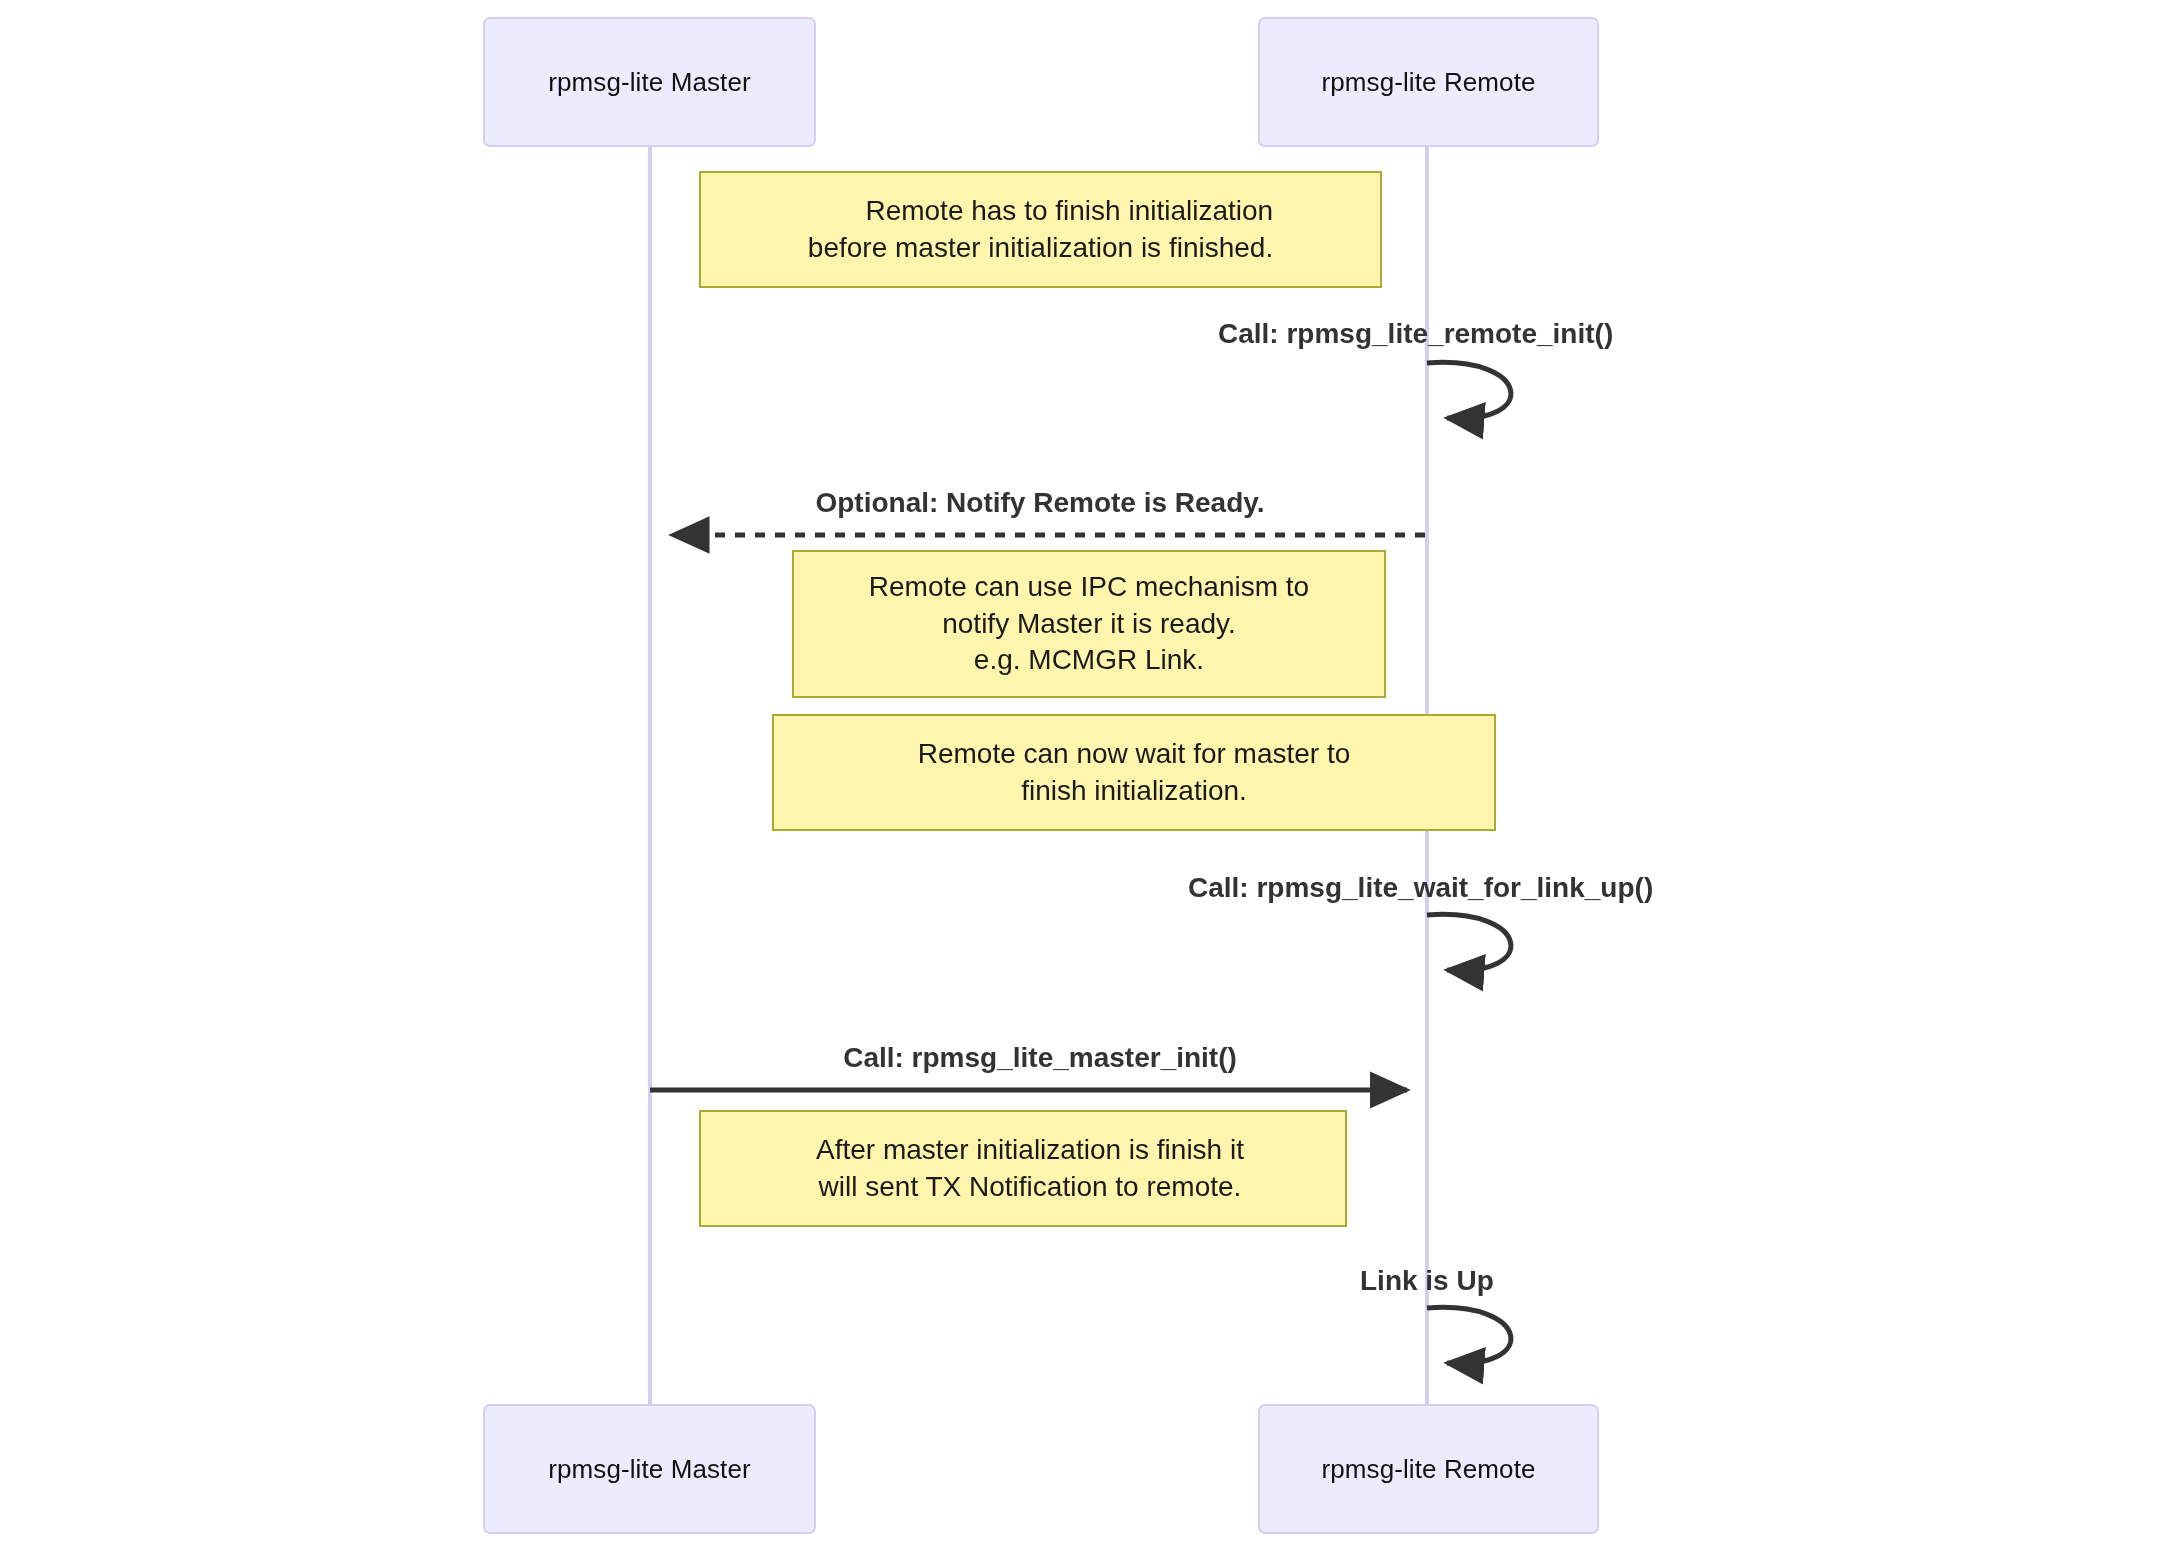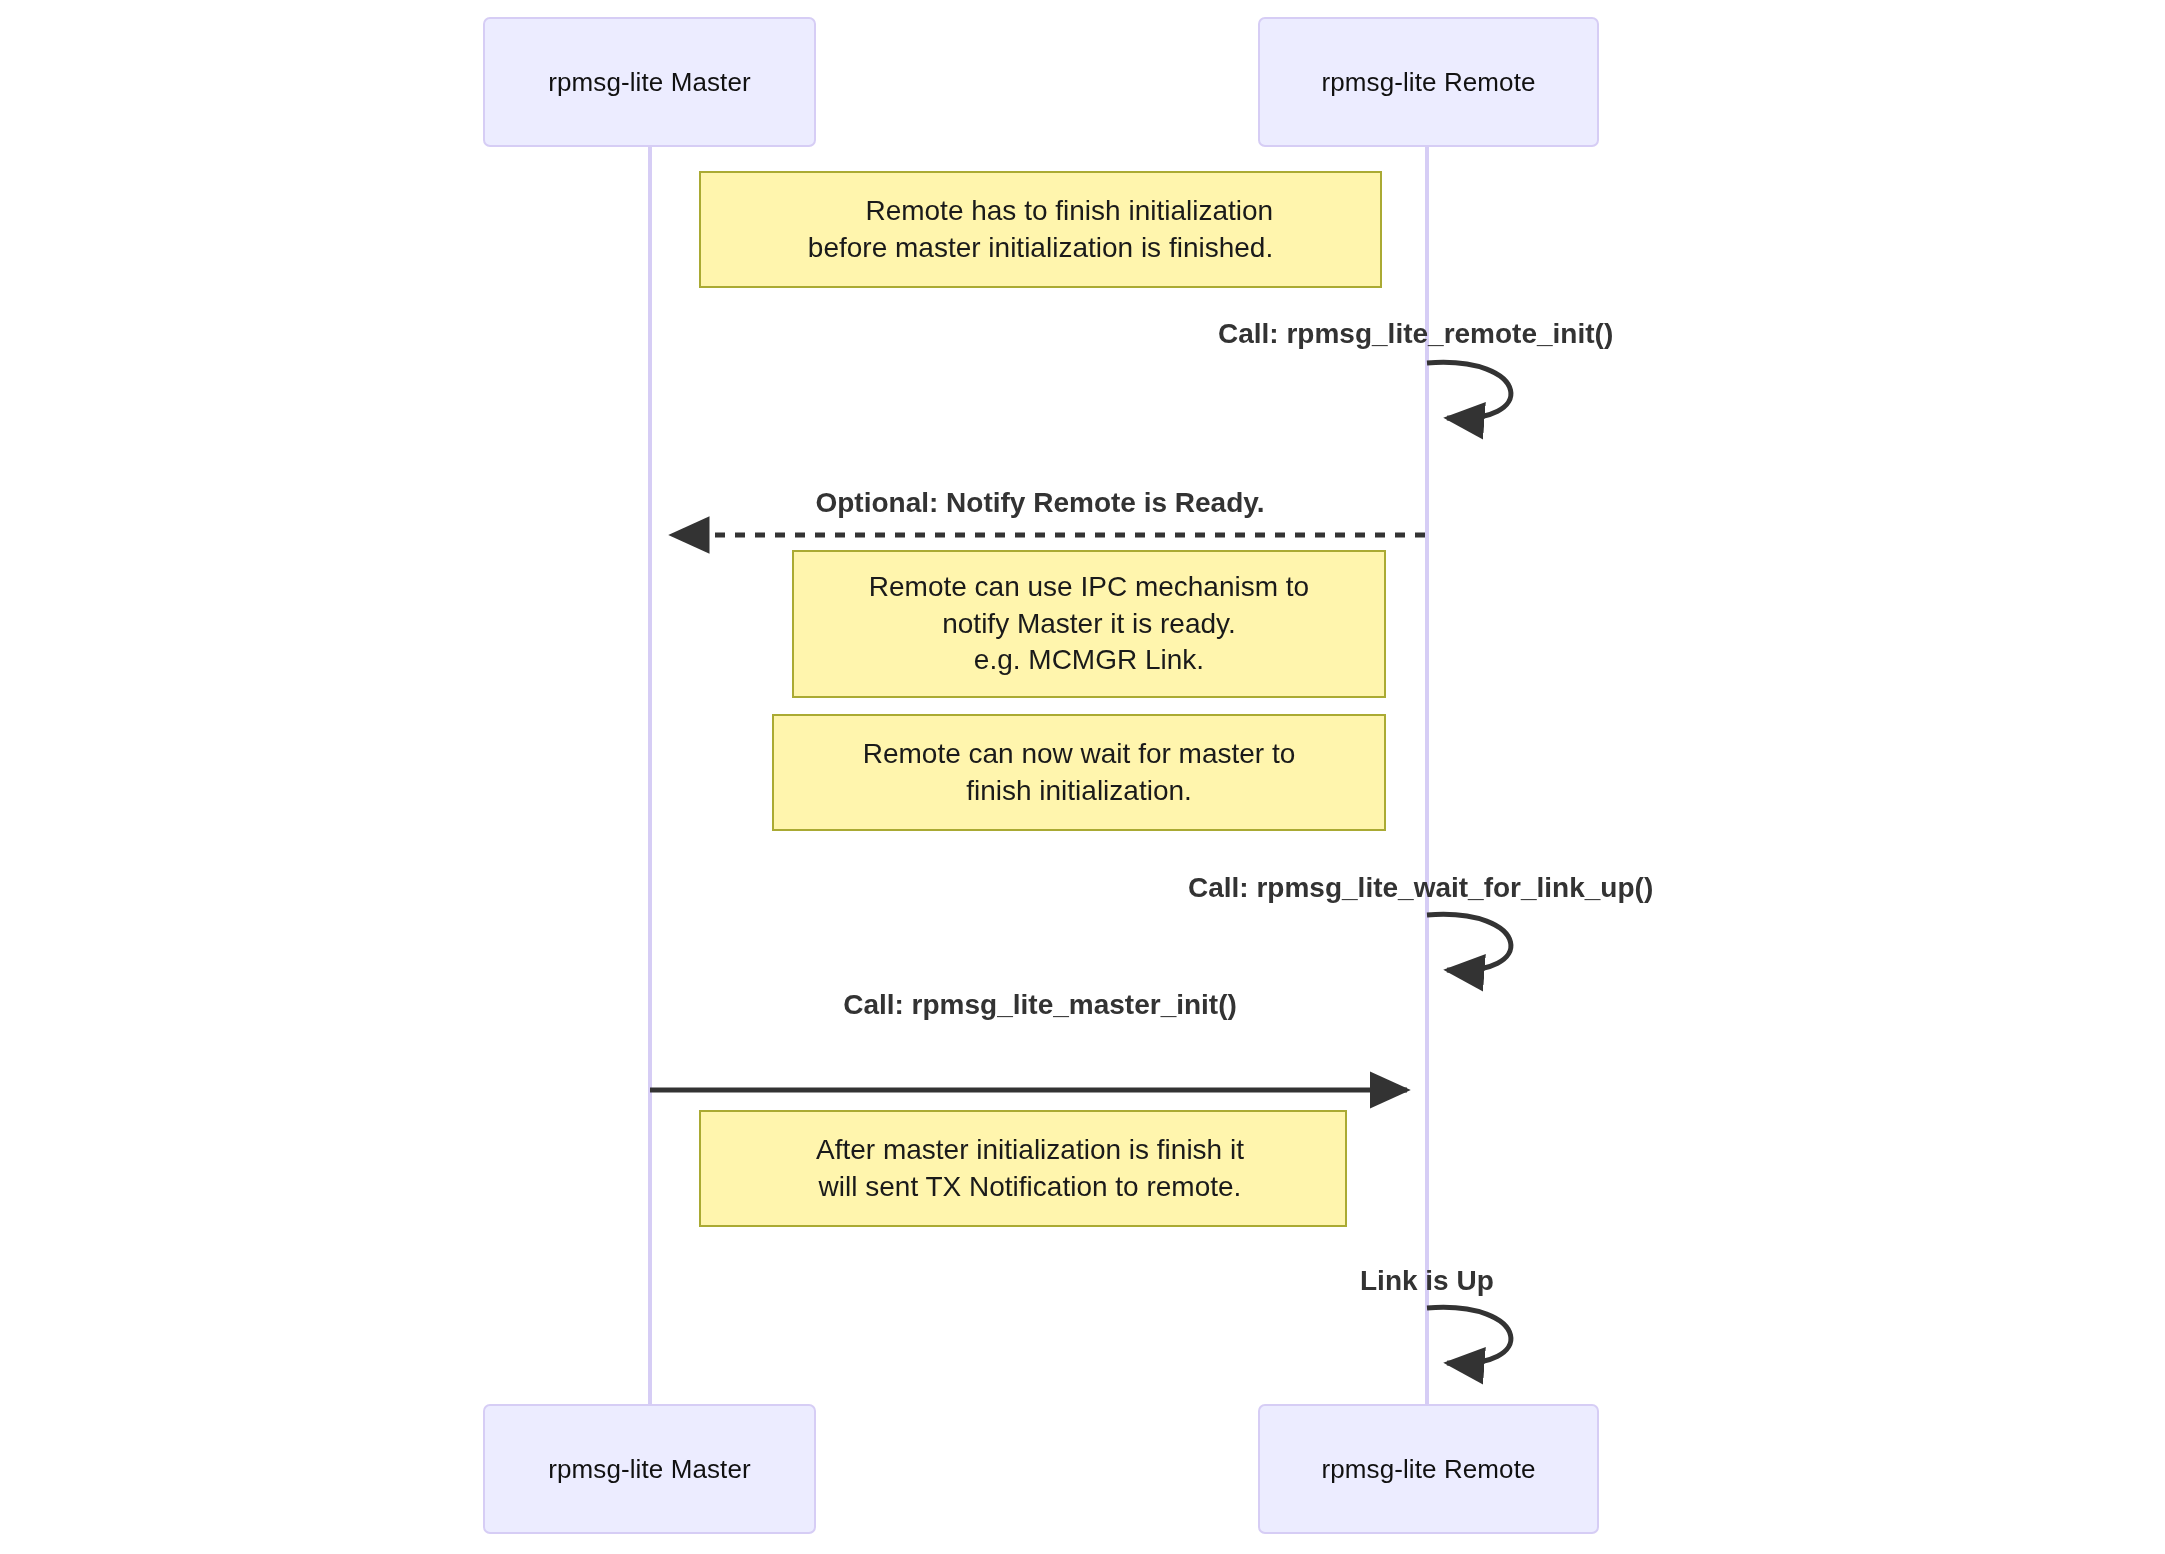--- a/index.html
+++ b/index.html
@@ -119,41 +119,41 @@
   </div>
 
   <div class="note-box" style="left:792px; top:550px; width:594px; height:148px;">
     <div class="note-text">
       <span>Remote can use IPC mechanism to</span><br>
       <span>notify Master it is ready.</span><br>
       <span>e.g. MCMGR Link.</span>
     </div>
   </div>
 
-  <div class="note-box" style="left:772px; top:714px; width:614px; height:117px;">
+  <div class="note-box" style="left:772px; top:714px; width:724px; height:117px;">
     <div class="note-text">
       <span>Remote can now wait for master to</span><br>
       <span>finish initialization.</span>
     </div>
   </div>
 
   <div class="note-box" style="left:699px; top:1110px; width:648px; height:117px;padding-left:14px;">
     <div class="note-text">
       <span>After master initialization is finish it</span><br>
       <span>will sent TX Notification to remote.</span>
     </div>
   </div>
 
   <div class="msg-label" style="left:1218px; top:318px;">Call: rpmsg_lite_remote_init()</div>
 
   <div class="msg-label centered" style="left:1040px; top:487px;">Optional: Notify Remote is Ready.</div>
 
   <div class="msg-label" style="left:1188px; top:872px;">Call: rpmsg_lite_wait_for_link_up()</div>
 
-  <div class="msg-label centered" style="left:1040px; top:989px;">Call: rpmsg_lite_master_init()</div>
+  <div class="msg-label centered" style="left:1040px; top:1042px;">Call: rpmsg_lite_master_init()</div>
 
   <div class="msg-label" style="left:1360px; top:1265px;">Link is Up</div>
 
   <div class="participant-box" style="left:483px; top:1404px; width:333px; height:130px;">
     <span class="participant-label">rpmsg-lite Master</span>
   </div>
 
   <div class="participant-box" style="left:1258px; top:1404px; width:341px; height:130px;">
     <span class="participant-label">rpmsg-lite Remote</span>
   </div>

